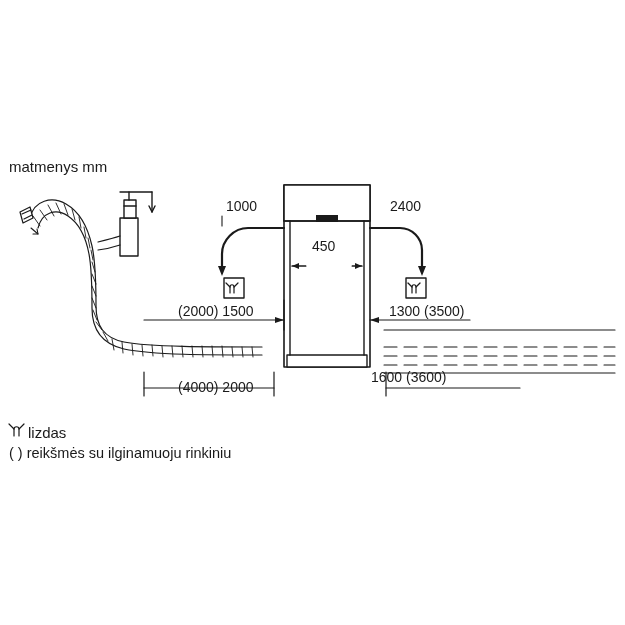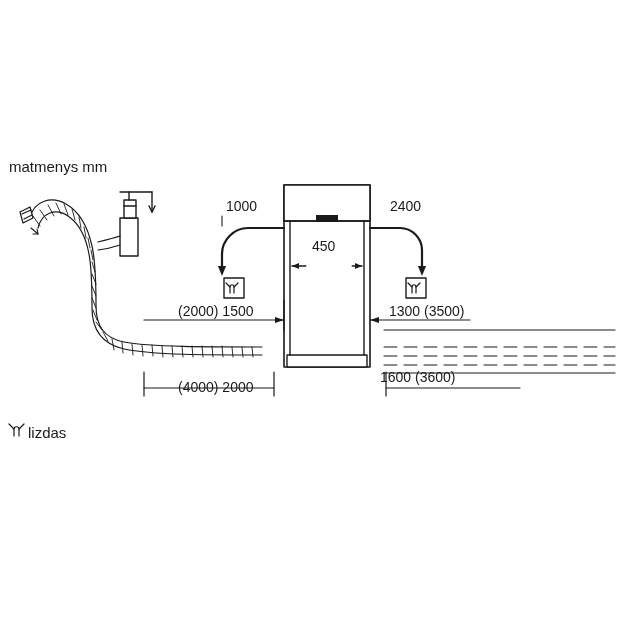--- a/index.html
+++ b/index.html
@@ -43,21 +43,21 @@
   }
   .dim {
     font-size: 14px;
   }
   .d-1300-top   { left: 226px; top: 198px; }
   .d-1600-top   { left: 390px; top: 198px; }
   .d-450        { left: 312px; top: 238px; }
   .d-3700-1500  { left: 178px; top: 303px; }
   .d-1300-3500  { left: 389px; top: 303px; }
   .d-4000-2000  { left: 178px; top: 379px; }
-  .d-1600-3600  { left: 380px; top: 369px; }
+  .d-1600-3600  { left: 371px; top: 369px; }
   svg.draw {
     position: absolute;
     left: 0;
     top: 0;
     width: 625px;
     height: 625px;
   }
 </style>
 </head>
 <body>
@@ -229,14 +229,15 @@
 
   <div class="label dim d-1300-top">1000</div>
   <div class="label dim d-1600-top">2400</div>
   <div class="label dim d-450">450</div>
   <div class="label dim d-3700-1500">(2000) 1500</div>
   <div class="label dim d-1300-3500">1300 (3500)</div>
   <div class="label dim d-4000-2000">(4000) 2000</div>
   <div class="label dim d-1600-3600">1600 (3600)</div>
 
   <div class="label legend-socket">lizdas</div>
+  <div class="label legend-paren">( ) reikšmės su ilginamuoju rinkiniu</div>
 
 </div>
 
 </body></html>

